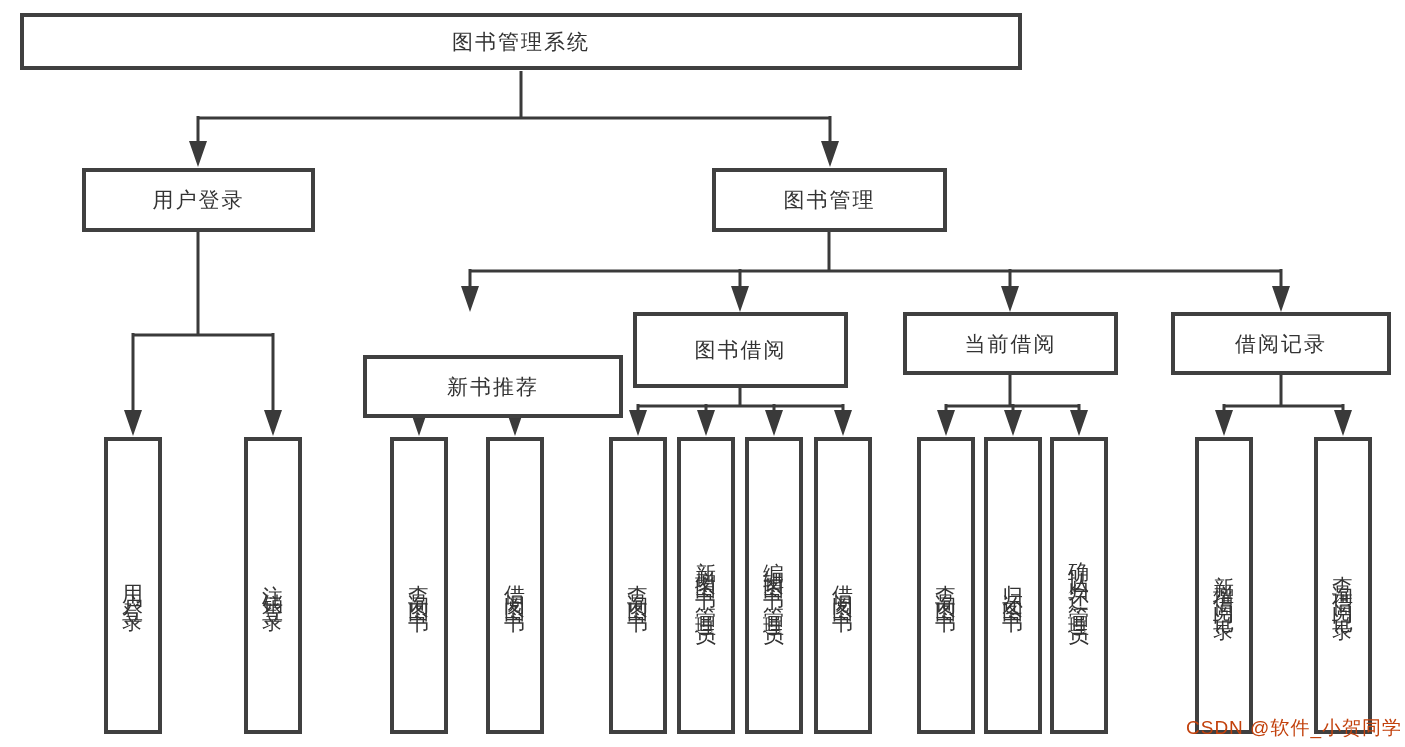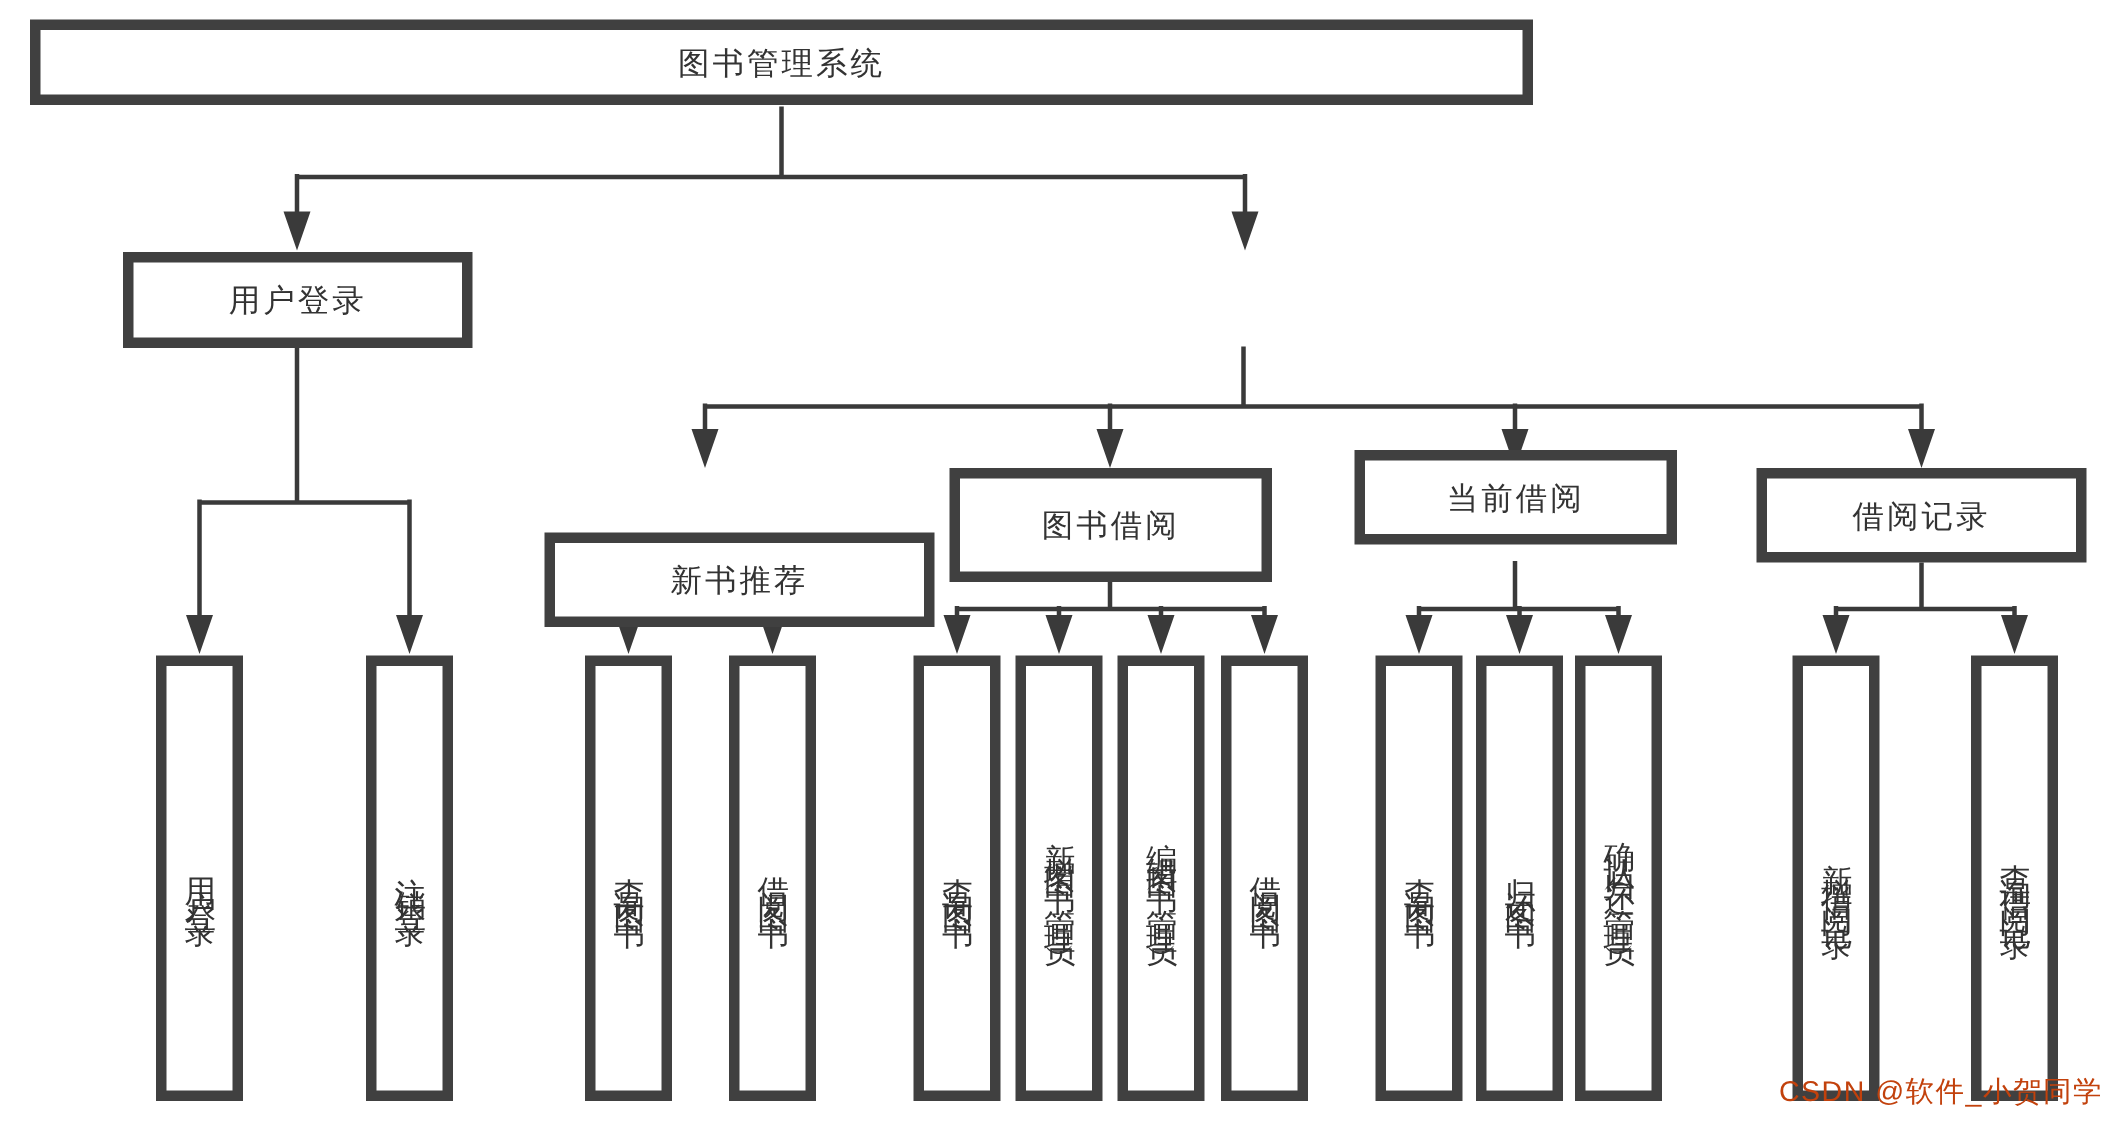--- a/index.html
+++ b/index.html
@@ -1,32 +1,32 @@
 <!DOCTYPE html>
 <html><head>
 <meta charset="utf-8">
 <style>
   html,body{margin:0;padding:0;background:#ffffff;}
   body{font-family:"Liberation Sans","DejaVu Sans",sans-serif;}
   .canvas{position:relative;width:1405px;height:747px;background:#ffffff;overflow:hidden;}
   .connectors{position:absolute;left:0;top:0;width:1405px;height:747px;pointer-events:none;}
-  .node{position:absolute;box-sizing:border-box;border:7px solid #404040;background:#ffffff;
+  .node{position:absolute;box-sizing:border-box;border:4px solid #404040;background:#ffffff;
         display:flex;align-items:center;justify-content:center;color:#333333;}
   .h-node{font-size:21px;letter-spacing:2px;}
   .v-node{font-size:21px;}
   .v-label{writing-mode:vertical-rl;text-orientation:mixed;letter-spacing:9px;line-height:1;}
   .watermark{position:absolute;left:1186px;top:715px;width:212px;font-size:19px;color:#c2410c;
              letter-spacing:1px;white-space:nowrap;}
   
   .n-root{left:20px;top:13px;width:1002px;height:57px;}
   .n-user{left:82px;top:168px;width:233px;height:64px;}
   .n-mgmt{left:712px;top:168px;width:235px;height:64px;}
   .n-l3-0{left:363px;top:312px;width:260px;height:63px;margin-top:43px;}
   .n-l3-1{left:633px;top:312px;width:215px;height:76px;}
-  .n-l3-2{left:903px;top:300px;width:215px;height:63px;}
+  .n-l3-2{left:903px;top:312px;width:215px;height:63px;}
   .n-l3-3{left:1171px;top:312px;width:220px;height:63px;}
   .leaf{width:58px;top:437px;height:297px;}
   .lf-0{left:104px;}  .lf-1{left:244px;}
   .lf-2{left:390px;}  .lf-3{left:486px;}
   .lf-4{left:609px;}  .lf-5{left:677px;}  .lf-6{left:745px;}  .lf-7{left:814px;}
   .lf-8{left:917px;}  .lf-9{left:984px;}  .lf-10{left:1050px;}
   .lf-11{left:1195px;} .lf-12{left:1314px;}
 </style>
 </head>
 <body>
@@ -60,20 +60,23 @@
       M1070 410 H1088 L1079 436 Z  M1215 410 H1233 L1224 436 Z
       M1334 410 H1352 L1343 436 Z"></path>
   </svg>
 
   <div class="node h-node n-root">
     <span>图书管理系统</span>
   </div>
 
   <div class="node h-node n-user">
     <span>用户登录</span>
+  </div>
+  <div class="node h-node n-mgmt">
+    <span>图书管理</span>
   </div>
 
   <div class="node h-node n-l3-0">
     <span>新书推荐</span>
   </div>
   <div class="node h-node n-l3-1">
     <span>图书借阅</span>
   </div>
   <div class="node h-node n-l3-2">
     <span>当前借阅</span>

